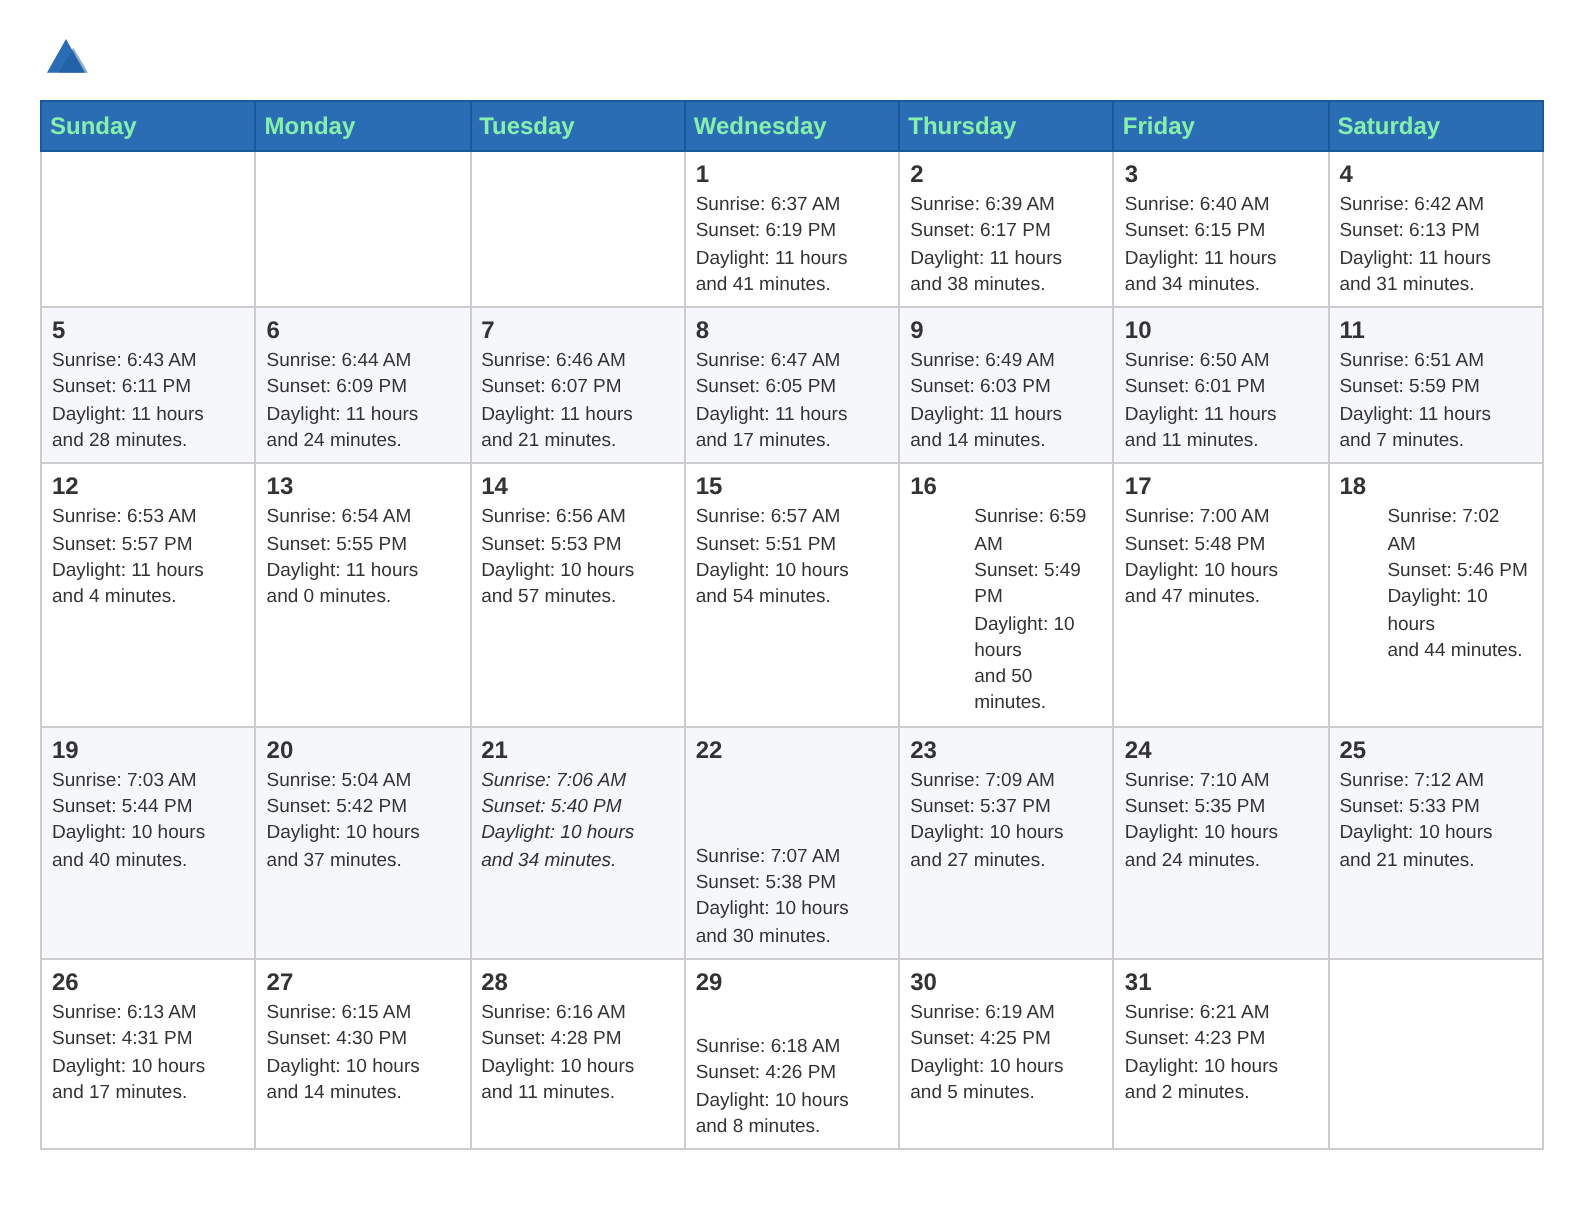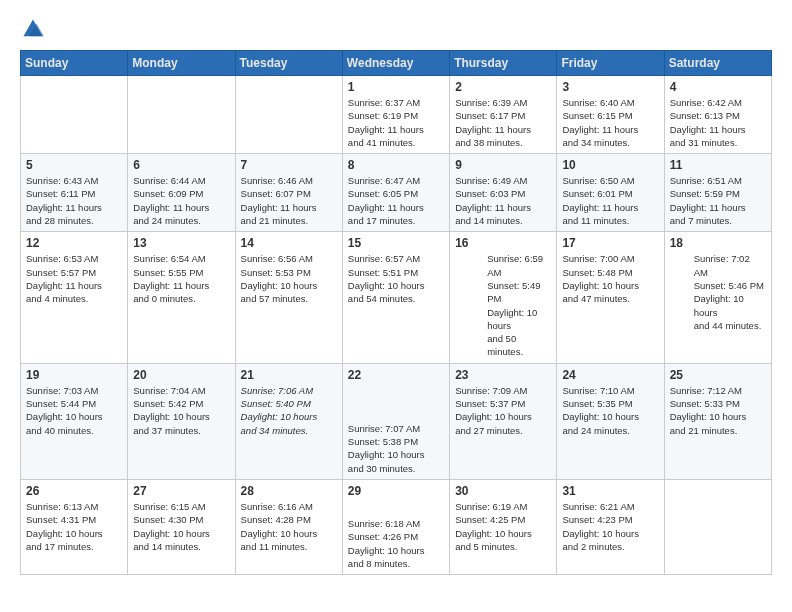--- a/index.html
+++ b/index.html
@@ -45,21 +45,21 @@
       font-size: 14px;
       color: #555;
     }
     .calendar {
       width: 100%;
       border-collapse: collapse;
       border: 1px solid #ccc;
     }
     .calendar th {
       background: #2a6db5;
-      color: #e5e5e5;
+      color: #86efac;
       font-size: 12px;
       font-weight: bold;
       padding: 5px 4px;
       text-align: left;
       border: 1px solid #1a5a9a;
     }
     .calendar td {
       border: 1px solid #ccc;
       vertical-align: top;
       padding: 4px 5px;
@@ -258,21 +258,21 @@
         <tr>
           <td>
             <span class="day-number">19</span>
             <div class="day-info" style="white-space: pre-line;">Sunrise: 7:03 AM
 Sunset: 5:44 PM
 Daylight: 10 hours
 and 40 minutes.</div>
           </td>
           <td>
             <span class="day-number">20</span>
-            <div class="day-info" style="white-space: pre-line;">Sunrise: 7:04 AM
+            <div class="day-info" style="white-space: pre-line;">Sunrise: 5:04 AM
 Sunset: 5:42 PM
 Daylight: 10 hours
 and 37 minutes.</div>
           </td>
           <td>
             <span class="day-number">21</span>
             <div class="day-info" style="white-space: pre-line; font-style: italic;">Sunrise: 7:06 AM
 Sunset: 5:40 PM
 Daylight: 10 hours
 and 34 minutes.</div>

